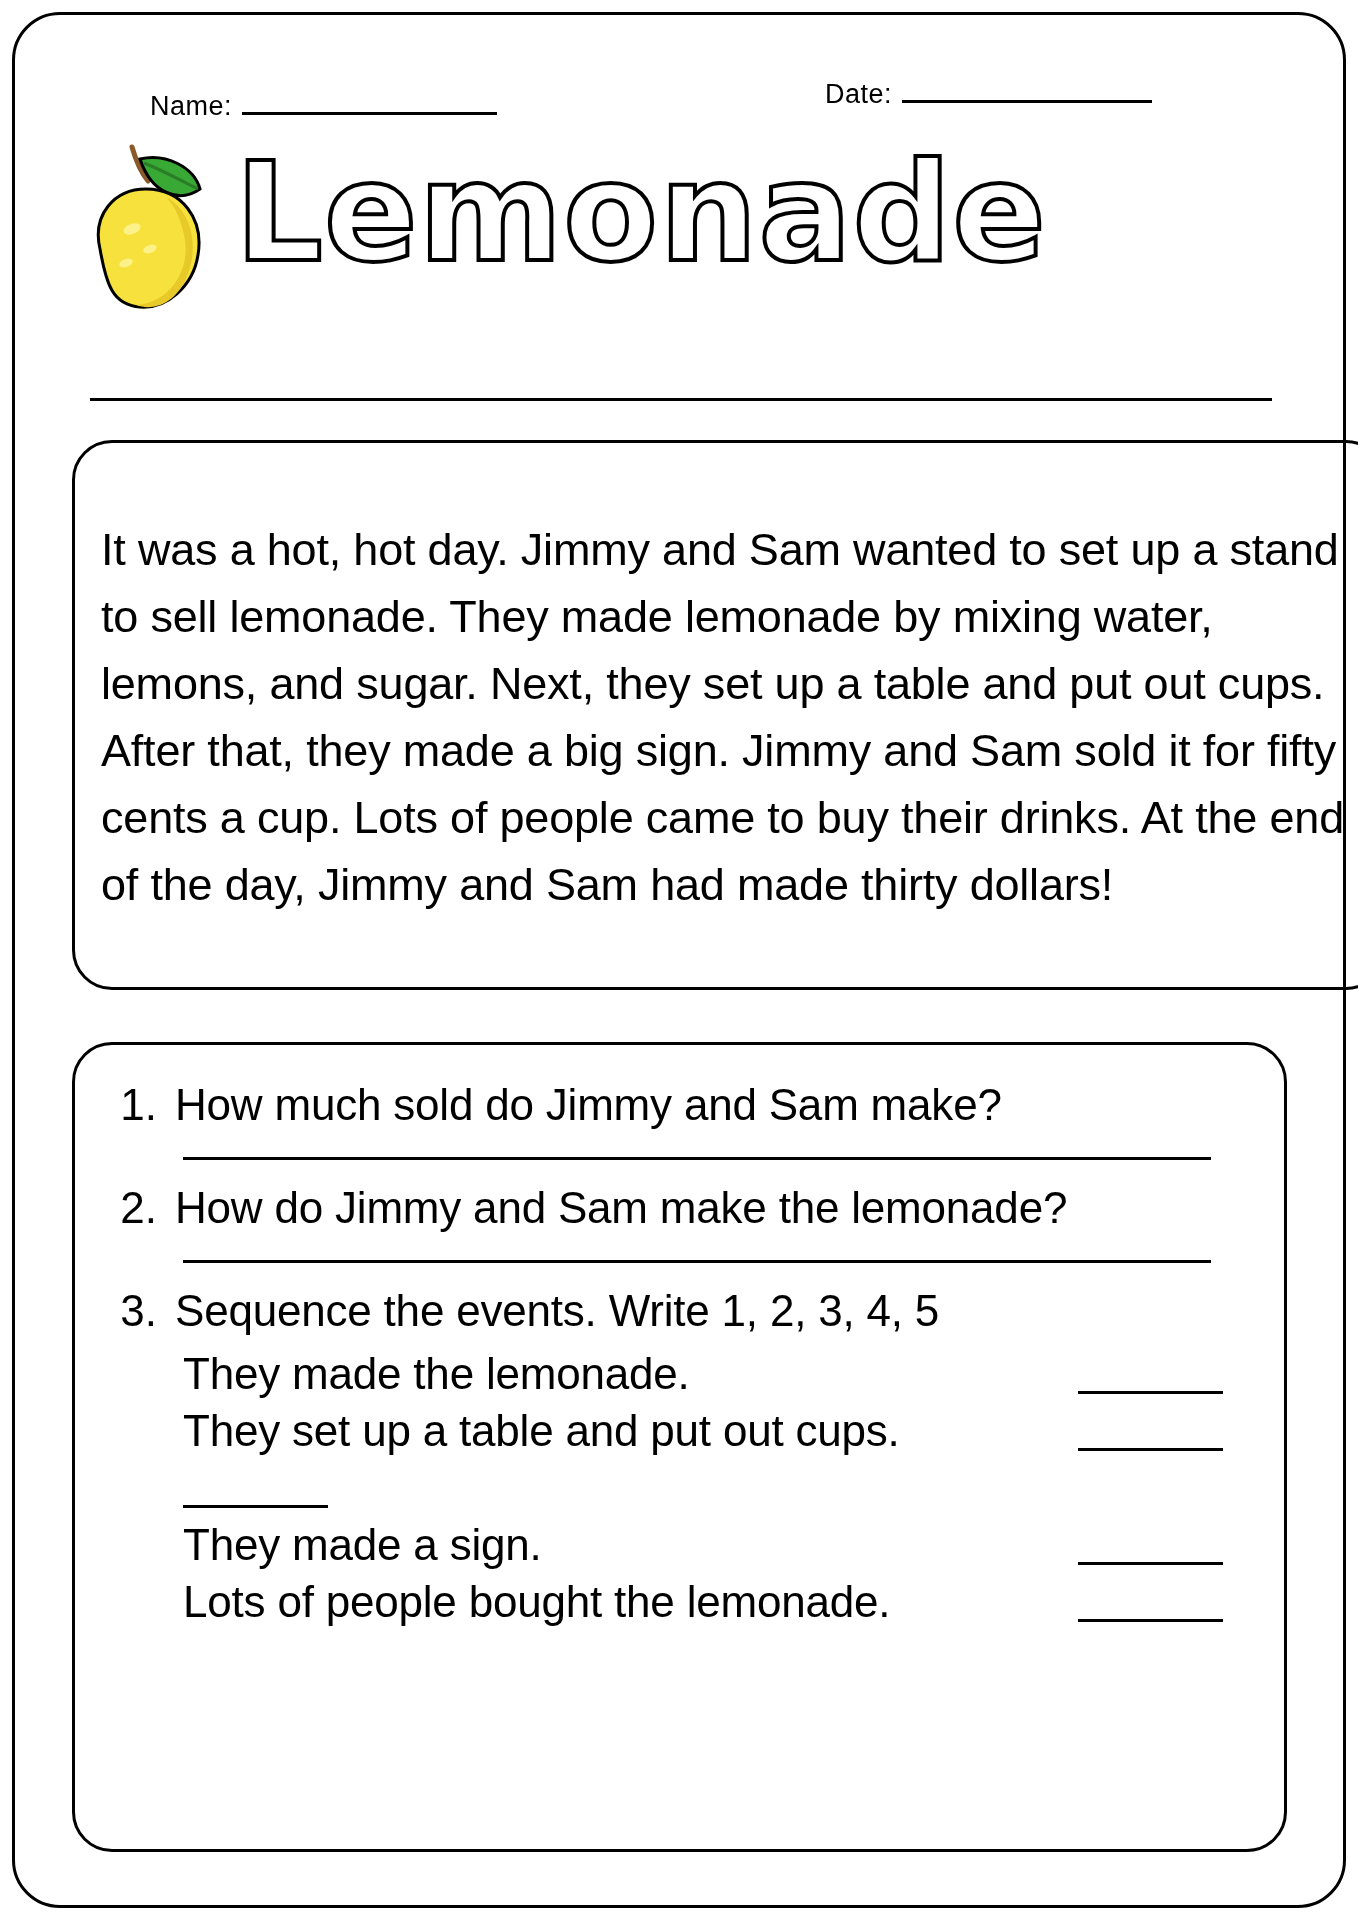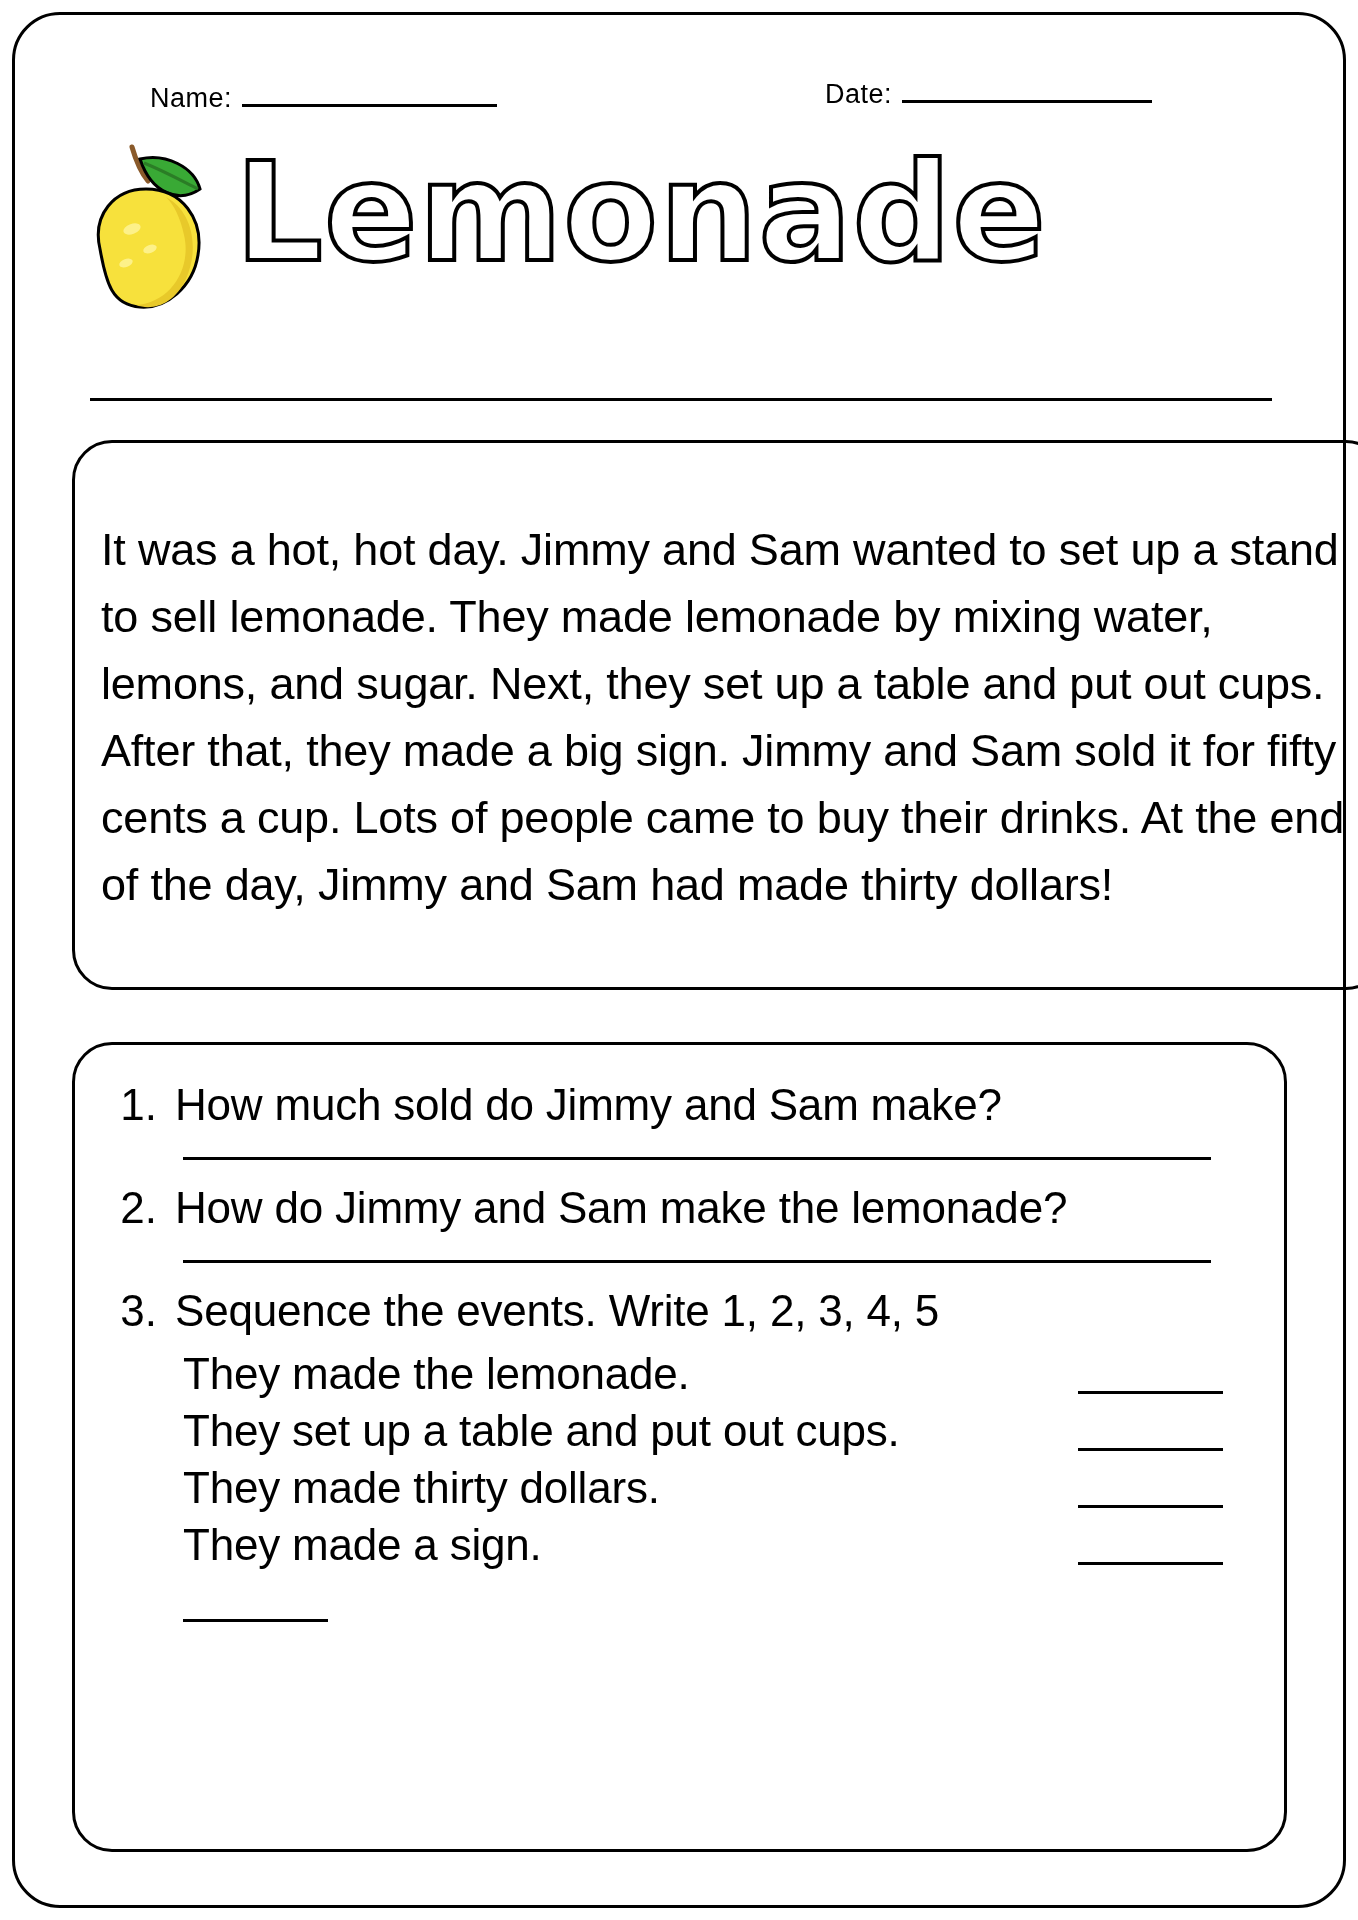--- a/index.html
+++ b/index.html
@@ -38,21 +38,21 @@
     top: 78px;
     width: 1060px;
     height: 40px;
   }
   .nd-group {
     position: absolute;
     display: flex;
     align-items: baseline;
     gap: 10px;
   }
-  .nd-group.name { left: 0; top: 4px; }
+  .nd-group.name { left: 0; top: 12px; }
   .nd-group.date { left: 675px; top: 0; }
   .nd-label {
     font-size: 27px;
     letter-spacing: 0.5px;
   }
   .nd-line {
     display: inline-block;
     width: 255px;
     border-bottom: 3px solid #000;
     height: 22px;
@@ -234,26 +234,26 @@
     <div class="seq-list">
       <div class="seq-row">
         <span class="seq-label">They made the lemonade.</span>
         <span class="seq-blank"></span>
       </div>
       <div class="seq-row">
         <span class="seq-label">They set up a table and put out cups.</span>
         <span class="seq-blank"></span>
       </div>
       <div class="seq-row">
-        <span class="seq-label">They made thirty dollars.</span>
         <span class="seq-blank"></span>
       </div>
       <div class="seq-row">
         <span class="seq-label">They made a sign.</span>
         <span class="seq-blank"></span>
       </div>
       <div class="seq-row">
+        <span class="seq-label">Lots of people bought the lemonade.</span>
         <span class="seq-blank"></span>
       </div>
     </div>
 
   </div>
 </div>
 
 </body></html>

